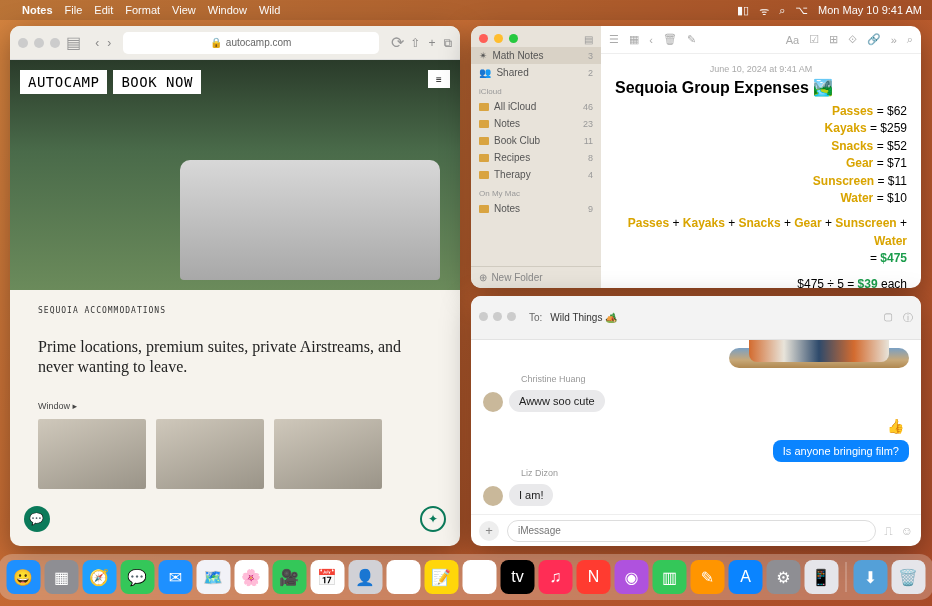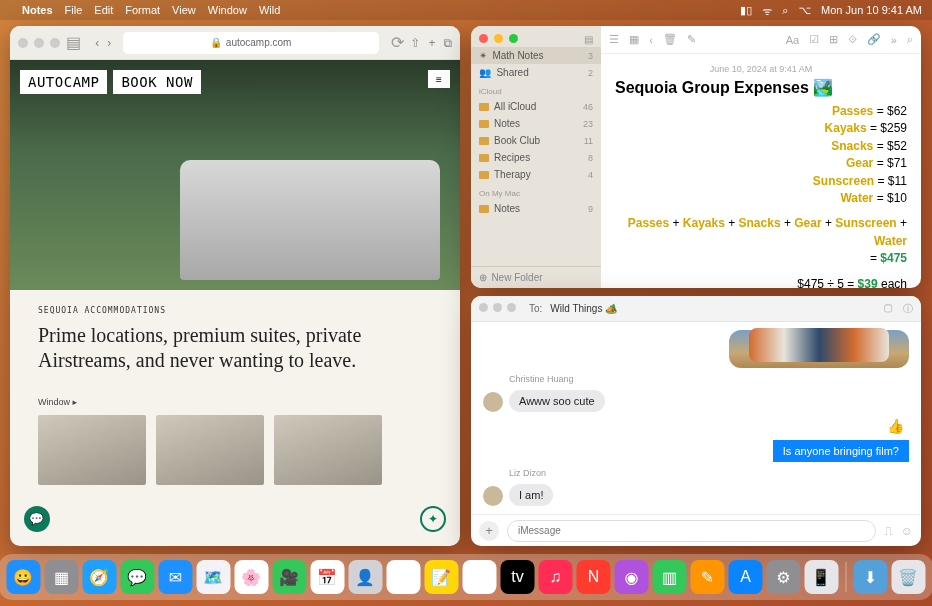--- a/index.html
+++ b/index.html
@@ -23,21 +23,21 @@
 .safari .nav { display:flex; gap:8px; color:#888; font-size:12px; margin-left:8px; }
 .safari .url { flex:1; height:22px; background:#fff; border-radius:5px; font-size:10px; color:#666; display:flex; align-items:center; justify-content:center; margin:0 6px; }
 .safari .actions { display:flex; gap:8px; color:#888; font-size:12px; }
 .hero { height:230px; background:linear-gradient(180deg,#2a3b2a 0%,#4a6b4a 40%,#6b8b5b 100%); position:relative; }
 .hero::after { content:""; position:absolute; right:20px; bottom:10px; width:260px; height:120px; background:linear-gradient(180deg,#d8d8d8,#a8a8a8); border-radius:10px 10px 4px 4px; }
 .hero-pills { position:absolute; top:10px; left:10px; display:flex; gap:6px; }
 .pill { background:#fff; padding:4px 8px; font-size:14px; letter-spacing:0.5px; font-family:monospace; }
 .hero-menu { position:absolute; top:10px; right:10px; width:22px; height:18px; background:#fff; display:flex; align-items:center; justify-content:center; font-size:10px; }
 .content { padding:16px 28px; }
 .eyebrow { font-size:8px; letter-spacing:1px; font-family:monospace; color:#333; }
-.headline { font-family:Georgia,serif; font-size:20px; line-height:1.25; color:#222; margin-top:8px; }
+.headline { font-family:Georgia,serif; font-size:16px; line-height:1.25; color:#222; margin-top:22px; }
 .filter { font-size:9px; margin-top:24px; color:#444; }
 .thumbs { display:flex; gap:10px; margin-top:8px; }
 .thumb { width:108px; height:70px; background:linear-gradient(160deg,#cfc8bb,#9a9488); border-radius:2px; }
 .fab-l { position:absolute; left:14px; bottom:14px; width:26px; height:26px; border-radius:50%; background:#0b7a5a; color:#fff; display:flex; align-items:center; justify-content:center; font-size:12px; }
 .fab-r { position:absolute; right:14px; bottom:14px; width:26px; height:26px; border-radius:50%; border:2px solid #0b7a5a; color:#0b7a5a; display:flex; align-items:center; justify-content:center; font-size:12px; }
 
 
 .notes { position:absolute; left:471px; top:6px; width:450px; height:262px; background:#fff; border-radius:10px; overflow:hidden; box-shadow:0 8px 30px rgba(0,0,0,0.35); display:flex; }
 .notes-side { width:130px; background:#e8e3da; display:flex; flex-direction:column; font-size:10px; }
 .notes-side .tr { padding:8px 8px 4px; display:flex; gap:6px; }
@@ -54,32 +54,32 @@
 .notes-tb .grow{flex:1}
 .notes-body { padding:10px 14px; font-size:12px; overflow:auto; }
 .note-date { text-align:center; font-size:9px; color:#aaa; margin-bottom:4px; }
 .note-title { font-weight:700; font-size:16px; margin-bottom:6px; }
 .line { line-height:1.45;text-align:right; }
 .y { color:#d9a400; font-weight:600; }
 .gr { color:#1a9c4b; font-weight:600; }
 
 
 .msgs { position:absolute; left:471px; top:276px; width:450px; height:250px; background:#fff; border-radius:10px; overflow:hidden; box-shadow:0 8px 30px rgba(0,0,0,0.35); display:flex; flex-direction:column; }
-.msgs-hdr { height:26px; background:#f3f3f3; border-bottom:1px solid #e3e3e3; display:flex; align-items:center; padding:0 8px; font-size:10px; color:#666; gap:8px; }
+.msgs-hdr { height:44px; background:#f3f3f3; border-bottom:1px solid #e3e3e3; display:flex; align-items:center; padding:0 8px; font-size:10px; color:#666; gap:8px; }
 .msgs-hdr .tr span{width:9px;height:9px;border-radius:50%;background:#ccc;display:inline-block;margin-right:5px}
 .msgs-hdr .ric { margin-left:auto; display:flex; gap:10px; color:#aaa; }
 .msgs-body { flex:1; padding:8px 12px; overflow:auto; font-size:11px; display:flex; flex-direction:column; gap:6px; }
 .att { align-self:flex-end; width:180px; height:74px; border-radius:12px; background:linear-gradient(180deg,#7aa0c4 0%,#c7a878 60%,#b08850 100%); position:relative; }
 .att::after{content:"";position:absolute;bottom:6px;left:20px;right:20px;height:34px;background:linear-gradient(90deg,#d36b2f,#e8e4da,#2e4a6b,#d36b2f,#e8e4da);border-radius:8px}
-.sender { font-size:9px; color:#999; margin-left:26px; }
+.sender { font-size:9px; color:#999; margin-left:38px; }
 .row-in { display:flex; gap:6px; align-items:flex-end; }
 .av { width:20px; height:20px; border-radius:50%; background:#c9b89a; }
 .bub-in { background:#e9e9eb; padding:5px 10px; border-radius:12px; color:#222; }
 .tap { align-self:flex-end; font-size:14px; margin-right:4px; }
-.bub-out { align-self:flex-end; background:#0a84ff; color:#fff; padding:5px 10px; border-radius:0; }
+.bub-out { align-self:flex-end; background:#0a84ff; color:#fff; padding:5px 10px; border-radius:8px; }
 .msgs-input { height:32px; border-top:1px solid #eee; display:flex; align-items:center; padding:0 8px; gap:8px; }
 .msgs-input .plus { width:20px;height:20px;border-radius:50%;background:#eee;color:#888;display:flex;align-items:center;justify-content:center;font-size:13px; }
 .msgs-input input { flex:1; border:1px solid #ddd; border-radius:12px; height:22px; padding:0 10px; font-size:10px; outline:none; }
 .msgs-input .ic { color:#bbb; font-size:12px; }
 
 
 .dock { position:absolute; bottom:6px; left:50%; transform:translateX(-50%); height:46px; background:rgba(255,255,255,0.25); backdrop-filter:blur(10px); border-radius:14px; padding:5px 8px; display:flex; gap:4px; align-items:center; }
 .dock .app { width:34px; height:34px; border-radius:8px; display:flex; align-items:center; justify-content:center; font-size:16px; color:#fff; }
 .dock .sep { width:1px; height:30px; background:rgba(255,255,255,0.4); margin:0 3px; }
 </style>
@@ -95,21 +95,21 @@
     <span class="item">Format</span>
     <span class="item">View</span>
     <span class="item">Window</span>
     <span class="item">Wild</span>
   </div>
   <div class="right">
     <span>▮▯</span>
     <span>ᯤ</span>
     <span>⌕</span>
     <span>⌥</span>
-    <span>Mon Jun 10  9:41 AM</span>
+    <span>Mon May 10  9:41 AM</span>
   </div>
 </div>
 
 <div class="desktop">
 
 <div class="safari">
   <div class="chrome">
     <div class="traffic">
           <span></span>
           <span></span>

